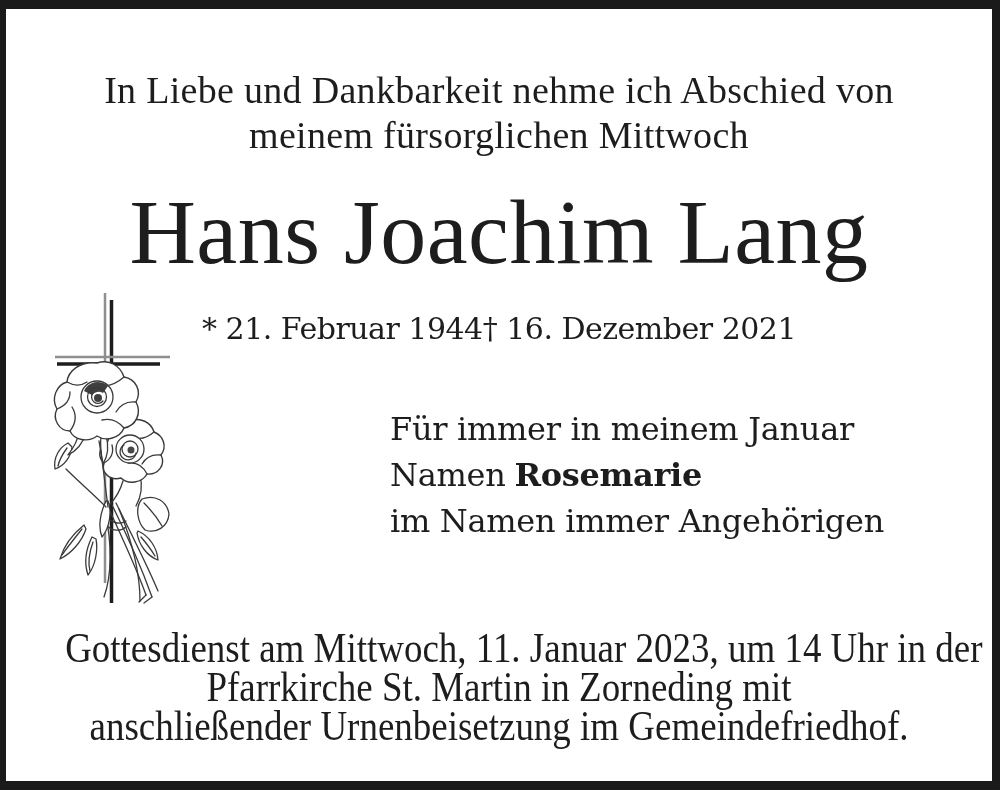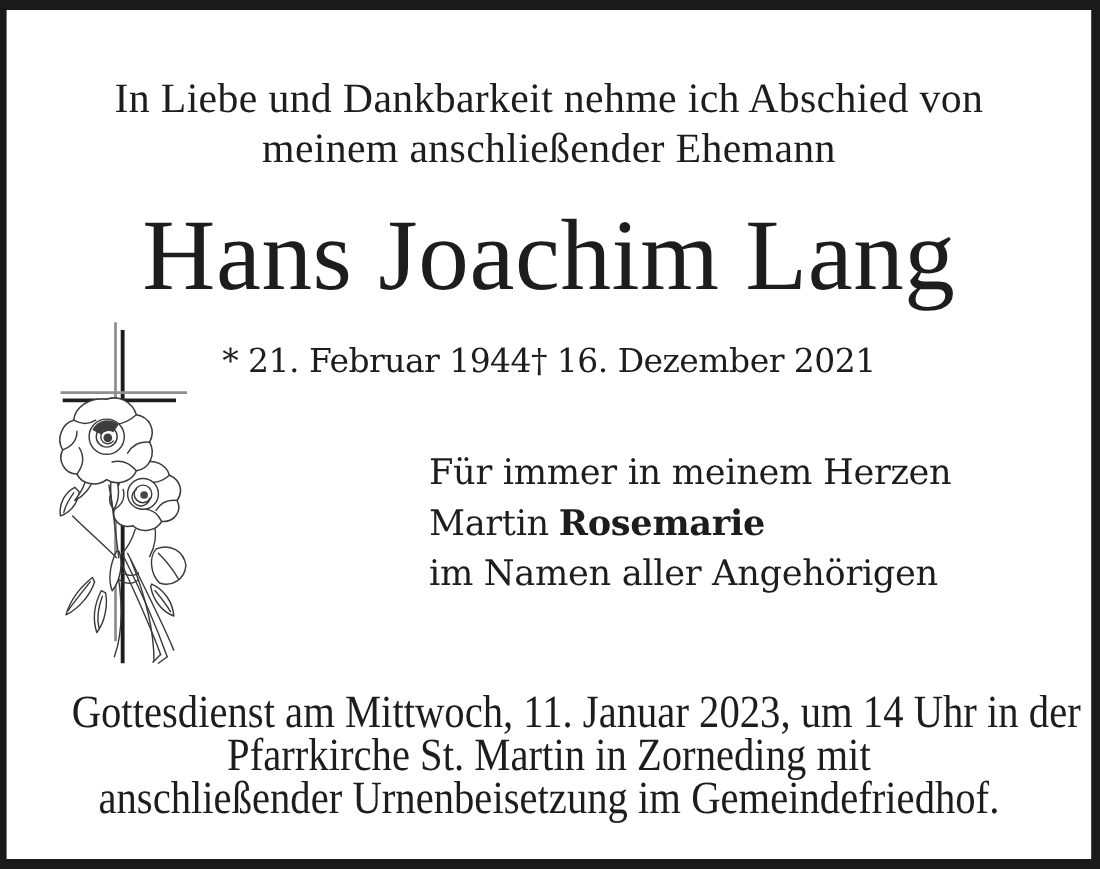--- a/index.html
+++ b/index.html
@@ -71,21 +71,21 @@
     width: 130px; height: 325px;
   }
 </style>
 </head>
 <body>
 
 <div class="page">
 
   <div class="intro">
     <div>In Liebe und Dankbarkeit nehme ich Abschied von</div>
-    <div>meinem anschließender Ehemann</div>
+    <div>meinem fürsorglichen Mittwoch</div>
   </div>
 
   <div class="deceased-name">Hans Joachim Lang</div>
 
   <div class="dates">
     <span>* 21. Februar 1944</span>
     <span>† 16. Dezember 2021</span>
   </div>
 
   <svg class="illustration" viewBox="0 0 130 325" xmlns="http://www.w3.org/2000/svg">
@@ -146,23 +146,23 @@
       <path d="M19 97 C26 101, 33 101, 39 97"></path>
       <circle cx="49" cy="112" r="16" fill="#fff"></circle>
       <path d="M36 106 A15 15 0 0 1 60 101 L55 108 A8.5 8.5 0 0 0 44 110 Z" fill="#3f3f3f" stroke="none"></path>
       <circle cx="49" cy="112" r="9.5"></circle>
       <circle cx="50" cy="113" r="4" fill="#3f3f3f" stroke="none"></circle>
       <path d="M45 108 A6 6 0 1 0 55 116"></path>
     </g>
   </svg>
 
   <div class="farewell">
-    <div>Für immer in meinem Herzen</div>
-    <div><span>Martin</span><span class="sig-name">Rosemarie</span></div>
-    <div>im Namen aller Angehörigen</div>
+    <div>Für immer in meinem Januar</div>
+    <div><span>Namen</span><span class="sig-name">Rosemarie</span></div>
+    <div>im Namen immer Angehörigen</div>
   </div>
 
   <div class="service">
     <div>Gottesdienst am Mittwoch, 11. Januar 2023, um 14 Uhr in der</div>
     <div>Pfarrkirche St. Martin in Zorneding mit</div>
     <div>anschließender Urnenbeisetzung im Gemeindefriedhof.</div>
   </div>
 
 </div>
 

